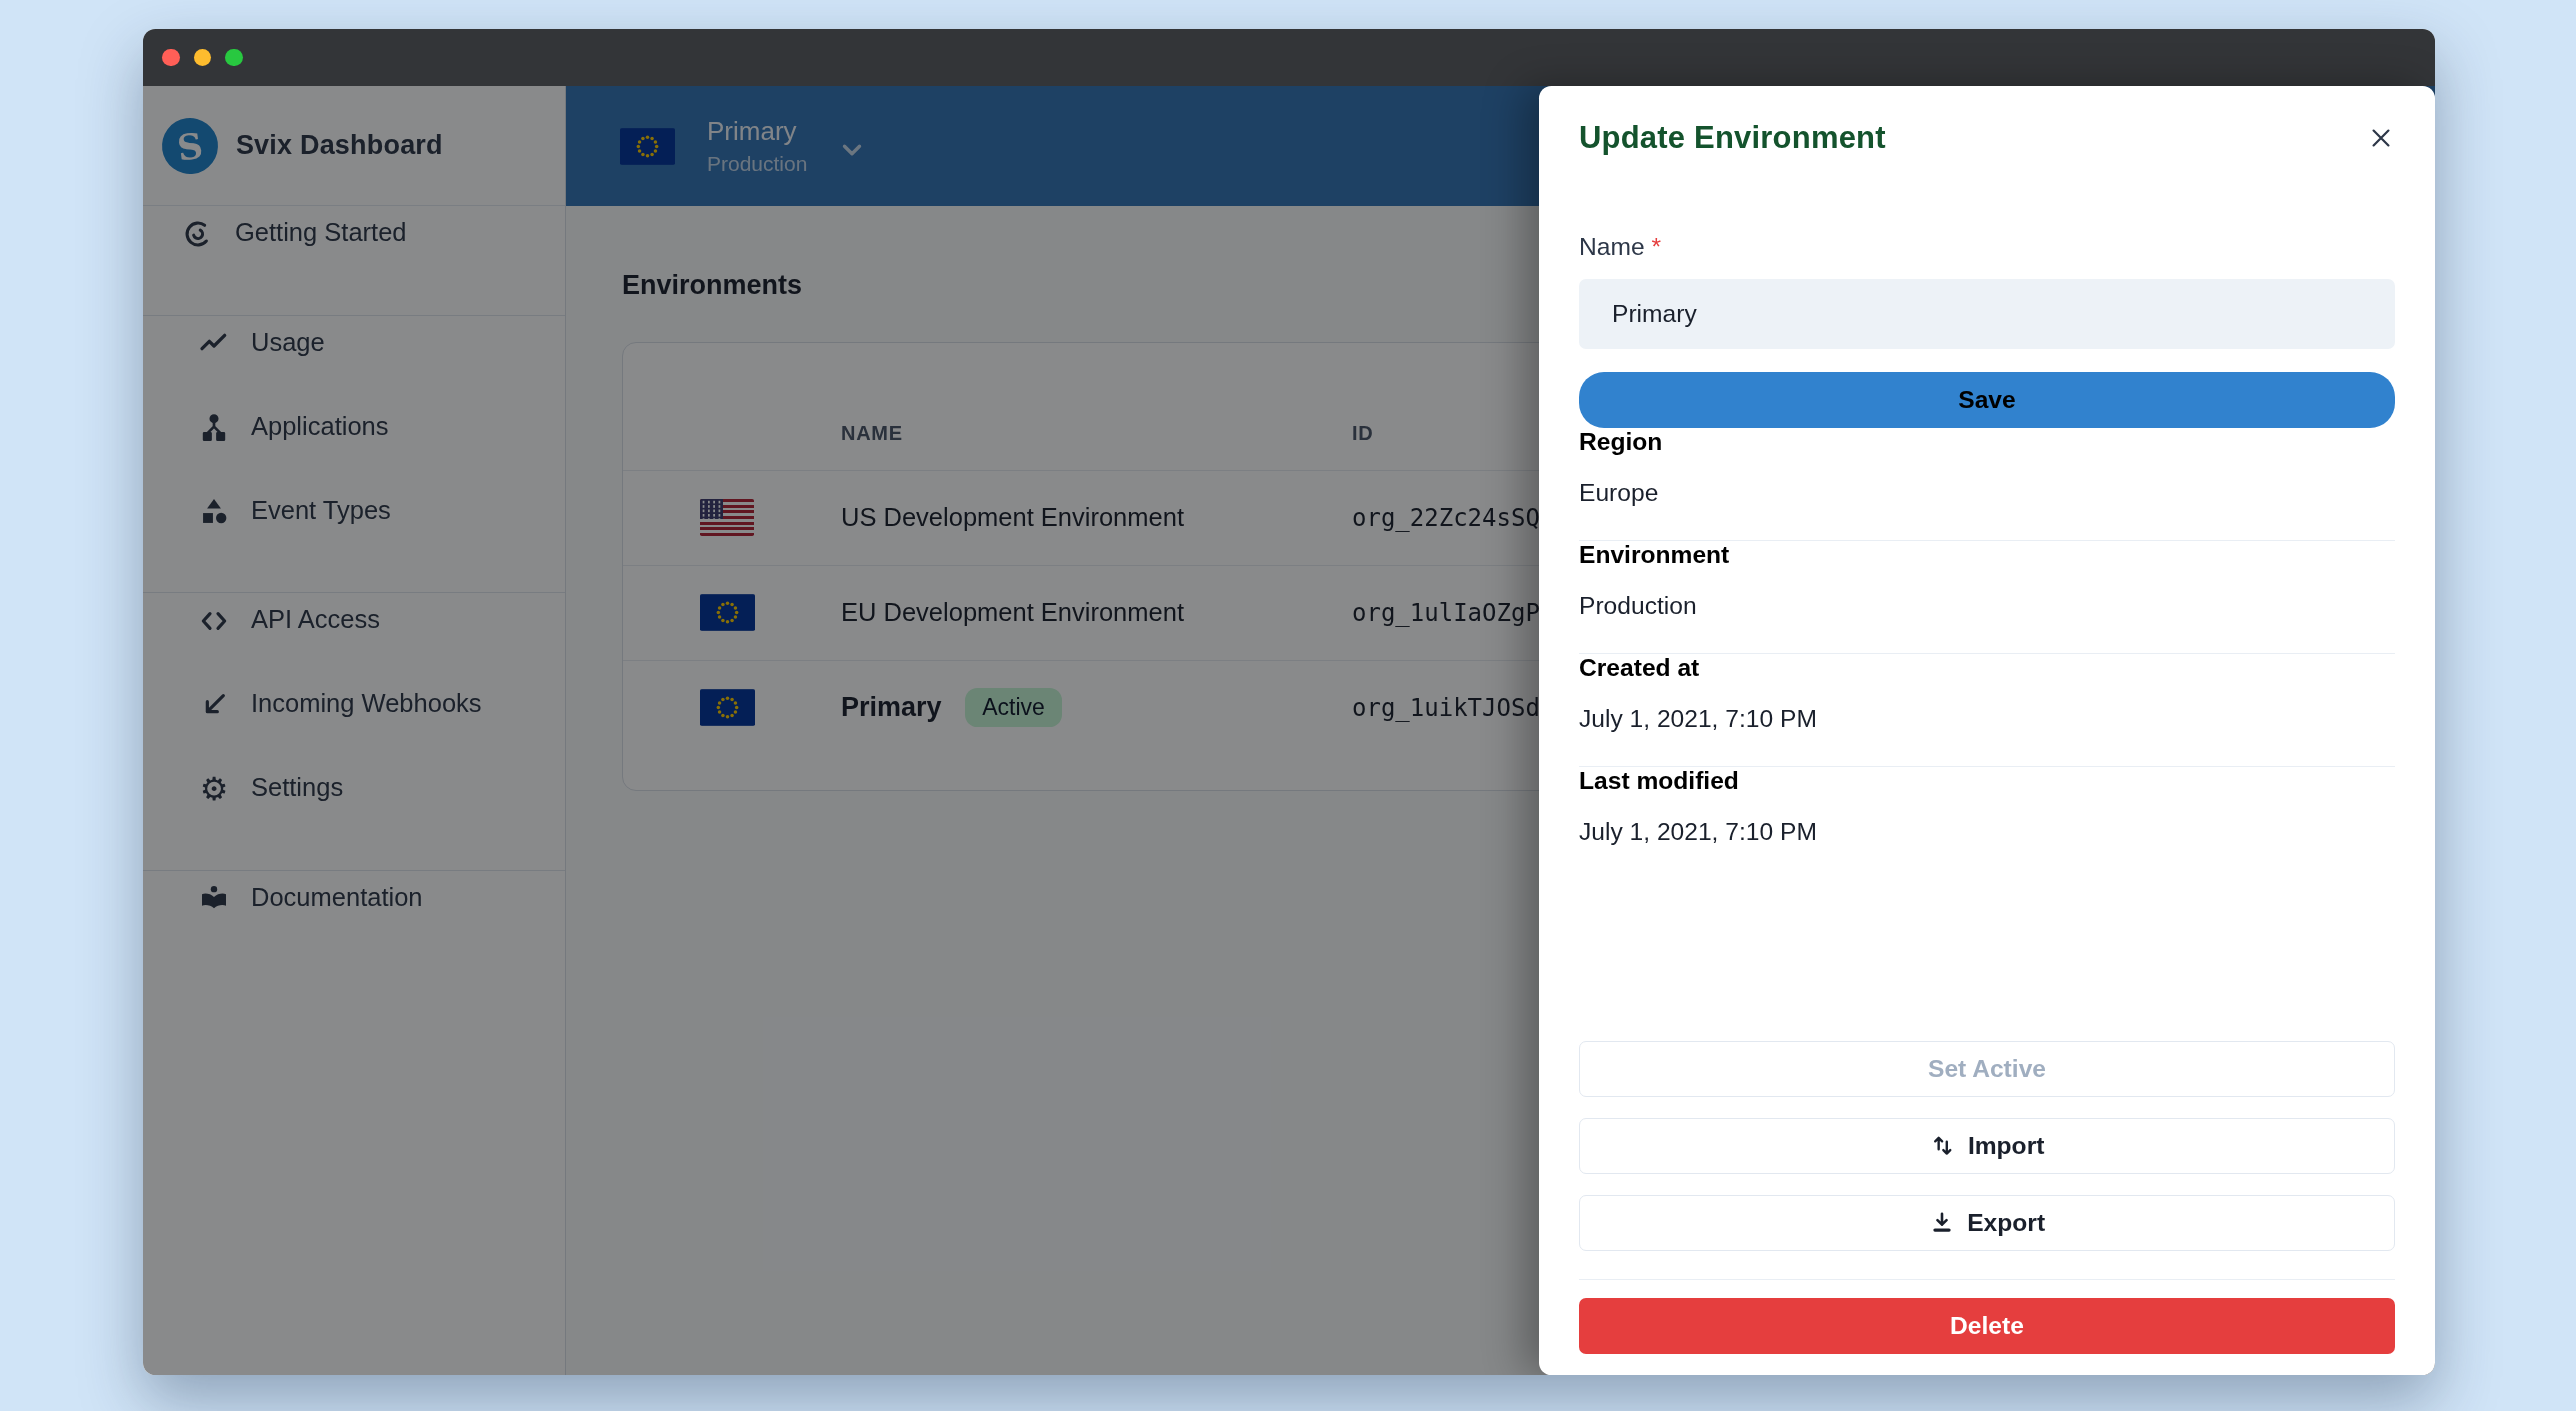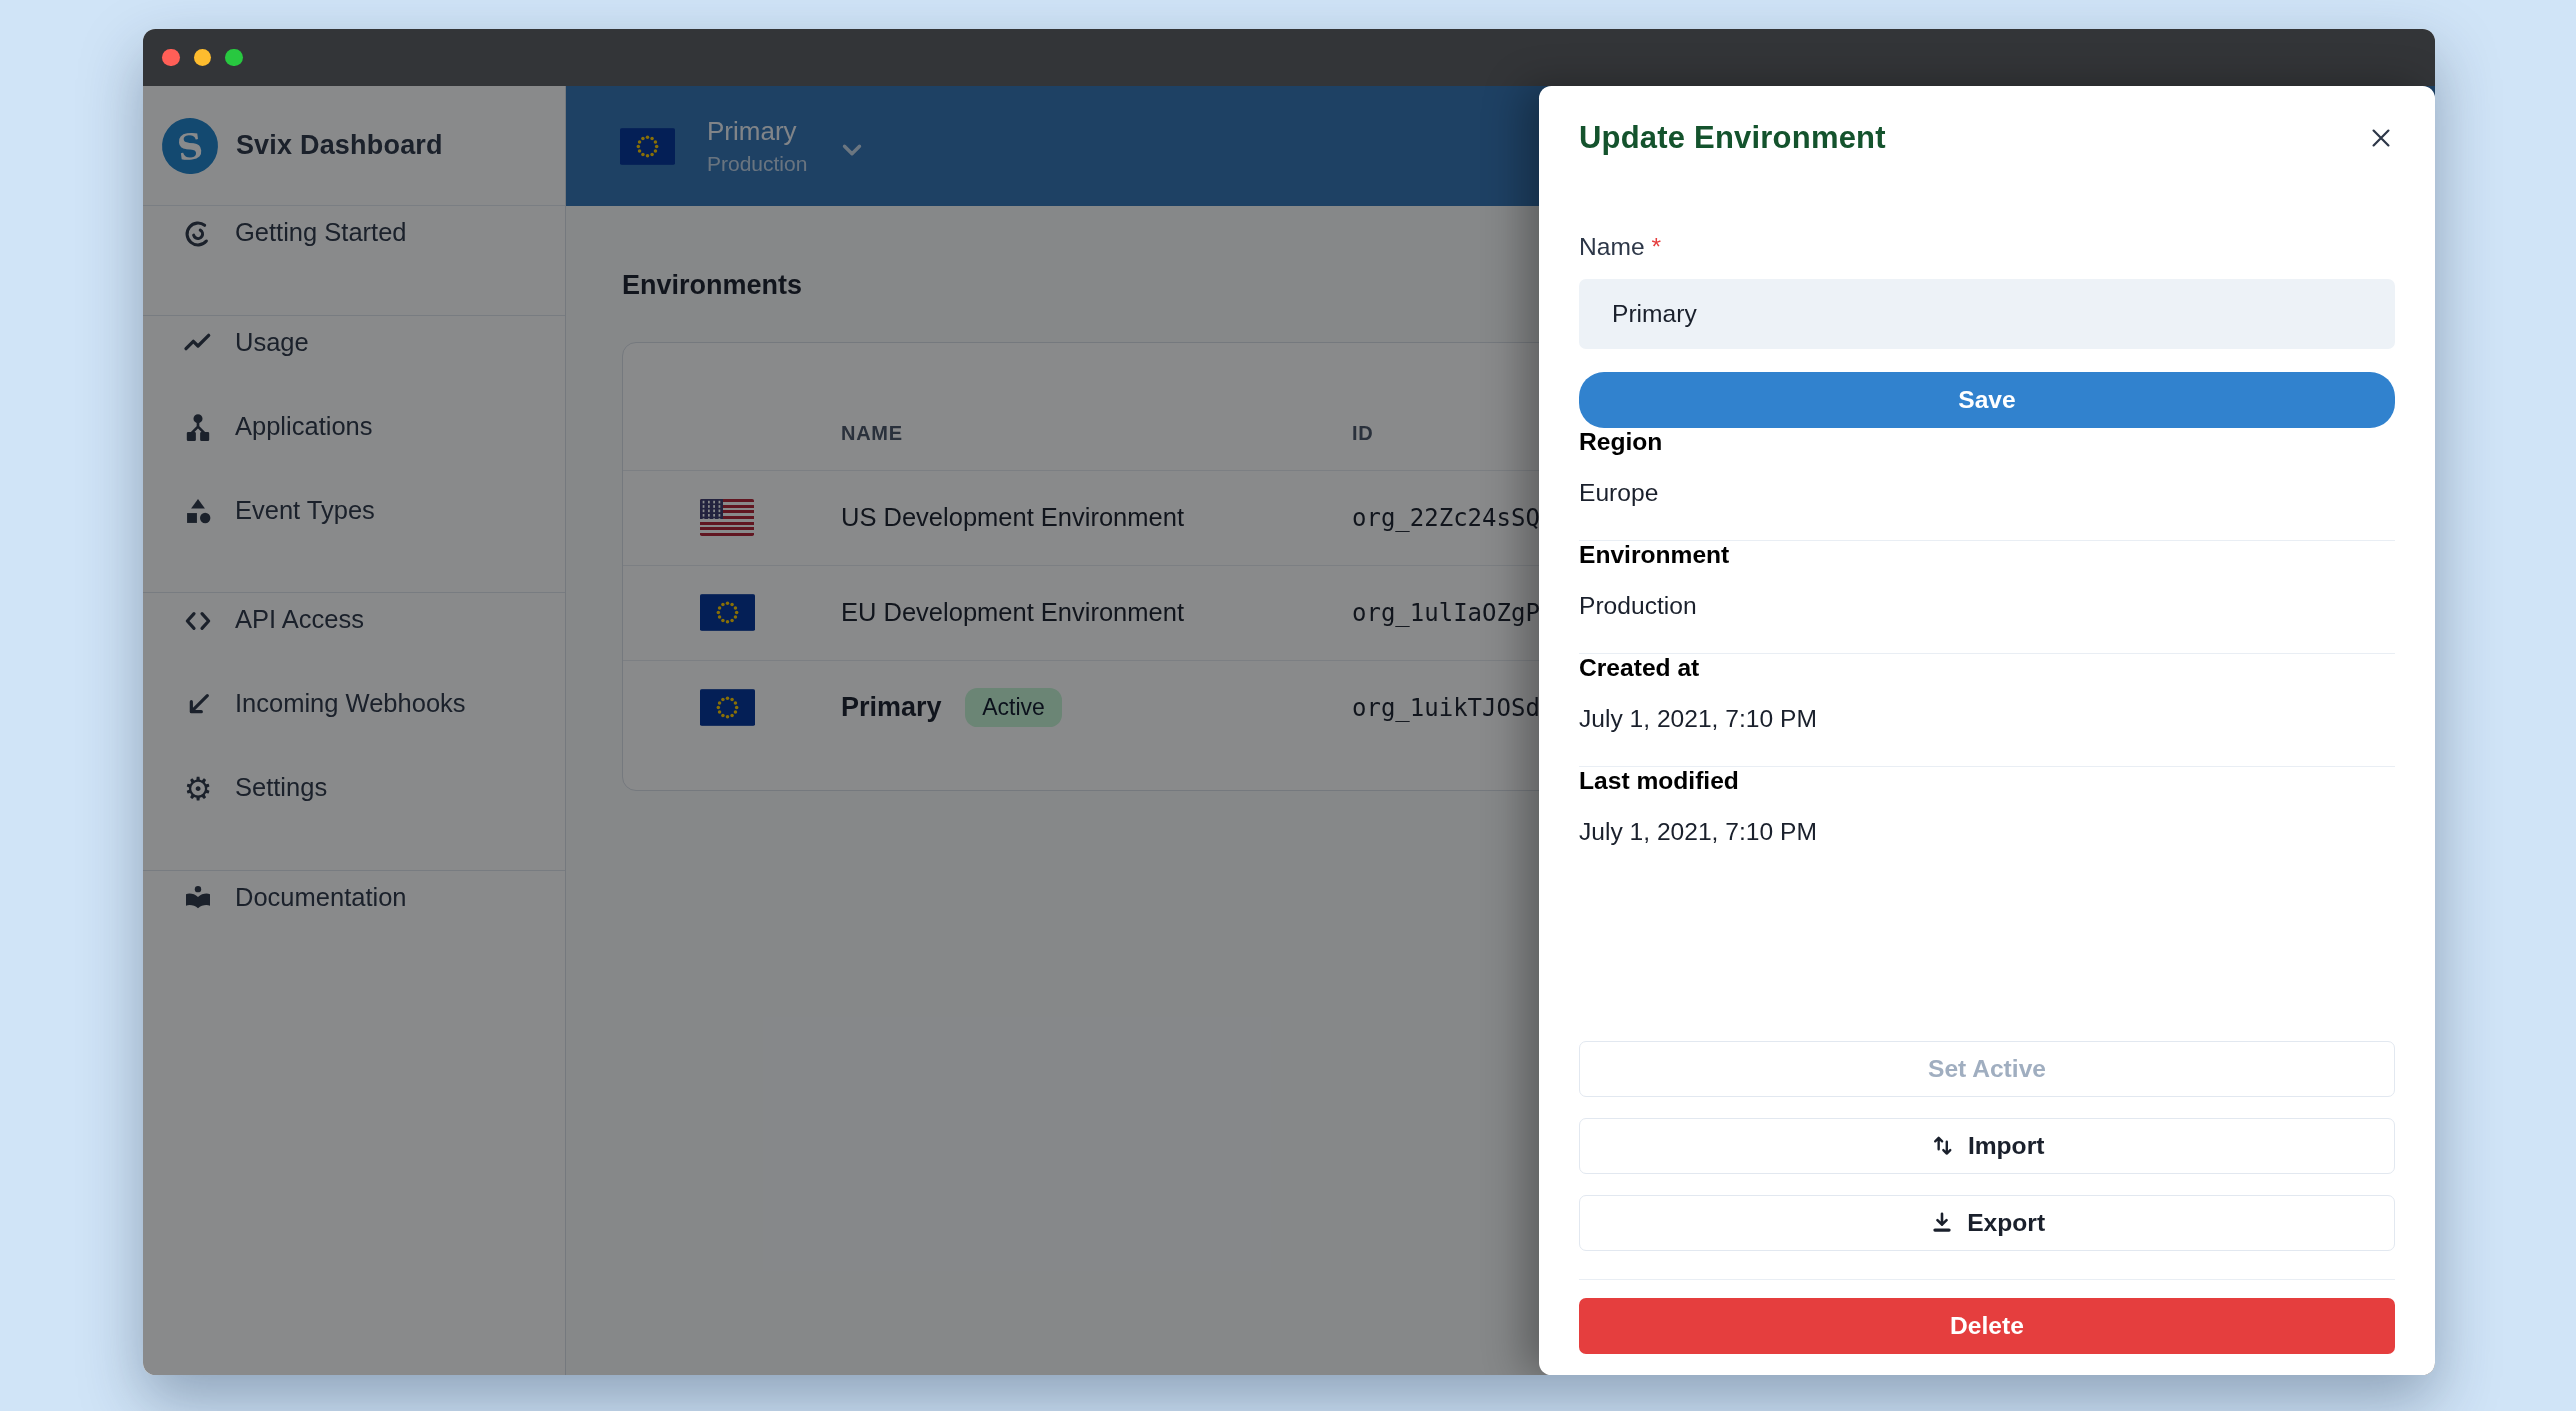--- a/index.html
+++ b/index.html
@@ -34,21 +34,21 @@
   .sidebar{width:422px;flex:none;background:#FFFFFF;border-right:0.9px solid #D8DEE6;display:flex;flex-direction:column;}
   .brand{height:119px;flex:none;display:flex;align-items:center;padding-left:19.3px;gap:17.6px;border-bottom:0.9px solid #E2E8F0;}
   .logo{
     width:56px;height:56px;border-radius:50%;background:#1E83CC;color:#fff;
     display:flex;align-items:center;justify-content:center;
     font-size:35px;font-weight:700;font-family:"DejaVu Serif", serif;
     transform:rotate(-8deg);
   }
   .brand-title{font-size:27px;font-weight:700;color:#2D3748;letter-spacing:0.2px;}
   .nav-group{padding:12.3px 0;}
-  .nav-group + .nav-group{border-top:0.9px solid #DEE4EC;}
+  .nav-group + .nav-group{border-top:0.9px solid #DEE4EC;padding-left:16px;}
   .nav-item{height:84px;display:flex;align-items:flex-start;padding-left:39px;gap:21px;font-size:25.5px;color:#2D3748;cursor:pointer;}
   .nav-item svg{width:32px;height:32px;flex:none;}
   .glyph-icon{font-size:32px;line-height:32px;width:32px;text-align:center;flex:none;color:#2D3748;}
 
   
   .main{flex:1;display:flex;flex-direction:column;min-width:0;background:#FAFBFC;}
   .topbar{height:120px;flex:none;background:#3273B5;display:flex;align-items:center;padding-left:54px;cursor:pointer;}
   .flag{display:block;border-radius:1.8px;flex:none;}
   .env-text{margin-left:32px;}
   .env-name{font-size:26px;color:rgba(255,255,255,0.92);}
@@ -103,21 +103,21 @@
   .m-input{
     margin-top:17.6px;height:70px;flex:none;background:#EDF2F7;border:none;border-radius:7px;
     padding:0 33px;font-size:24.6px;color:#1A202C;font-family:"Liberation Sans",sans-serif;
     outline:none;width:100%;box-sizing:border-box;
   }
   .btn{
     height:56px;flex:none;border-radius:7px;border:none;cursor:pointer;
     font-size:24.6px;font-weight:600;font-family:"Liberation Sans",sans-serif;
     display:flex;align-items:center;justify-content:center;gap:12.3px;width:100%;
   }
-  .btn-save{margin-top:23px;background:#3182CE;color:#ffffff;border-radius:25px;}
+  .btn-save{margin-top:23px;background:#3182CE;color:#000000;border-radius:25px;}
   .btn-outline{background:#FFFFFF;border:0.9px solid #E2E8F0;color:#1A202C;}
   .btn-disabled{color:#A0AEC0;}
   .btn-delete{background:#E53E3E;color:#FFFFFF;margin:17.6px 0 21px;}
   .f-label{font-size:24.6px;color:#000000;flex:none;font-weight:bold;}
   .f-value{margin-top:23px;font-size:24.6px;color:#1A202C;flex:none;}
   hr.m-div{margin:33px 0 0;border:none;border-top:0.9px solid #E9EEF4;flex:none;width:100%;}
   .m-actions{margin-top:auto;display:flex;flex-direction:column;flex:none;}
   .m-actions .btn + .btn{margin-top:21px;align-items:center;}
   .m-actions hr.m-div{margin-top:28px;}
 </style>

